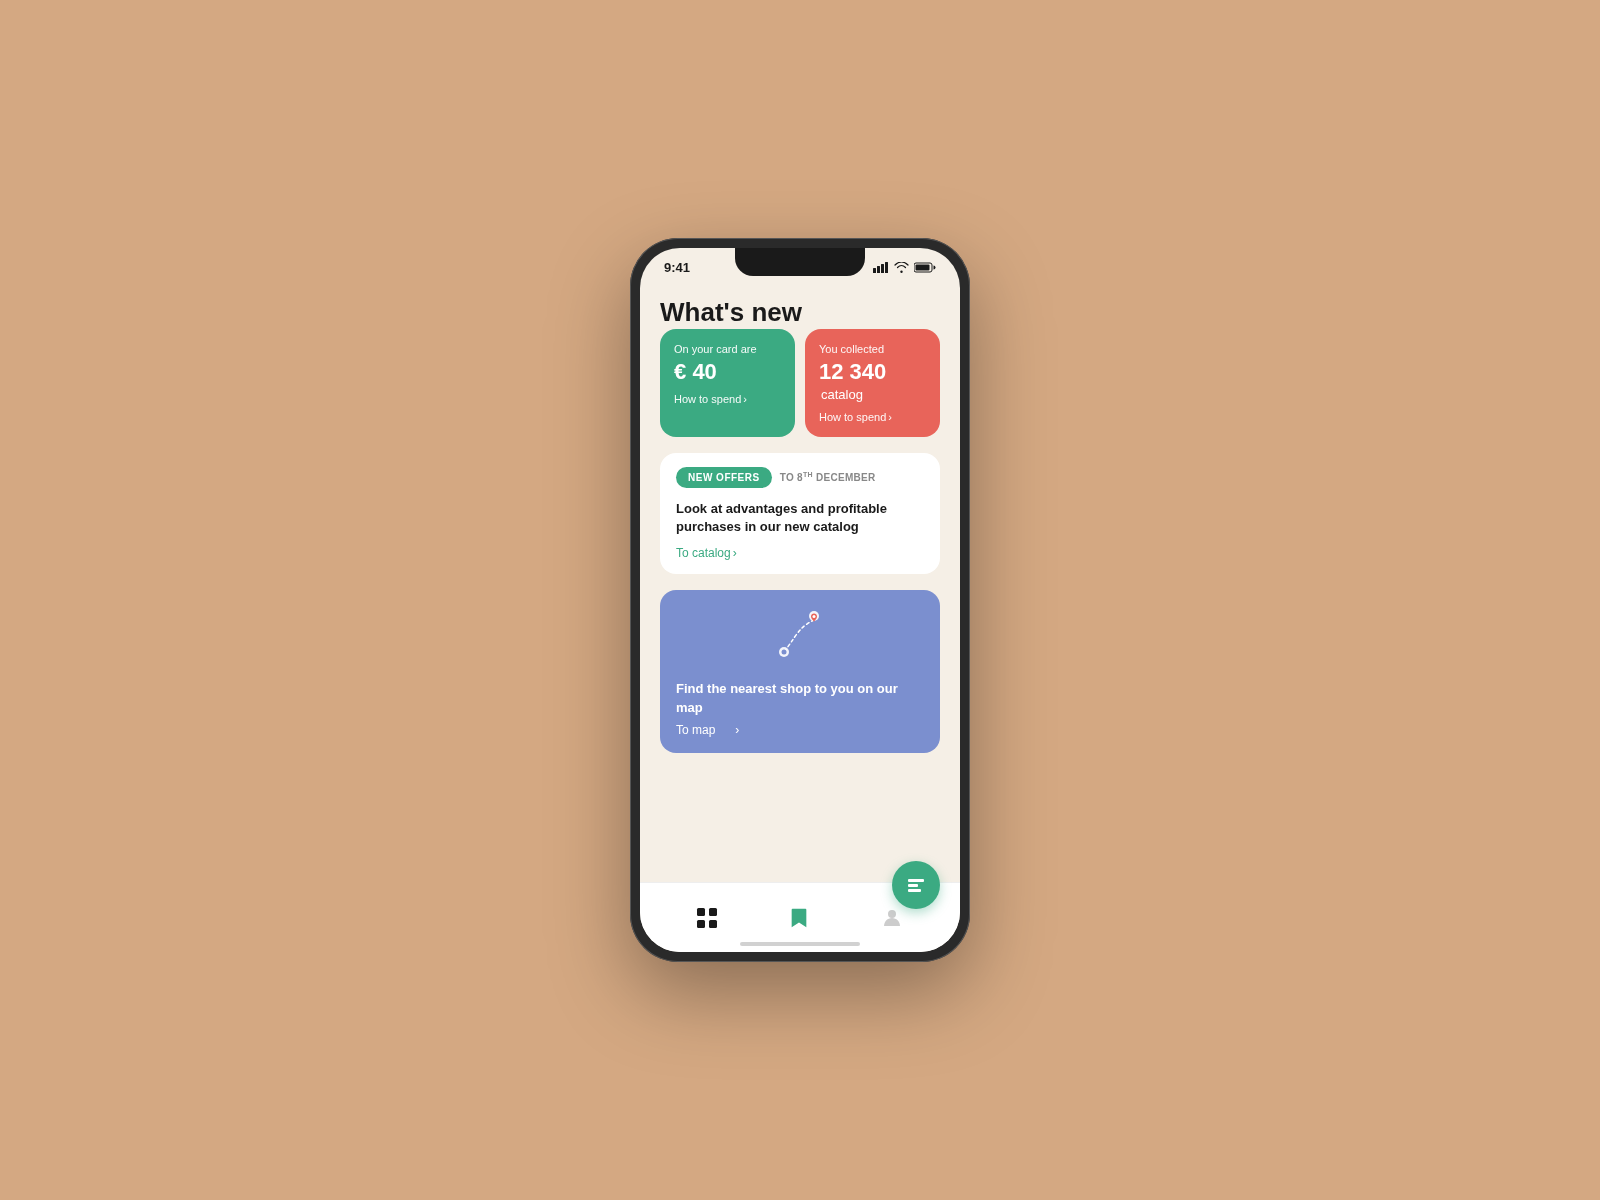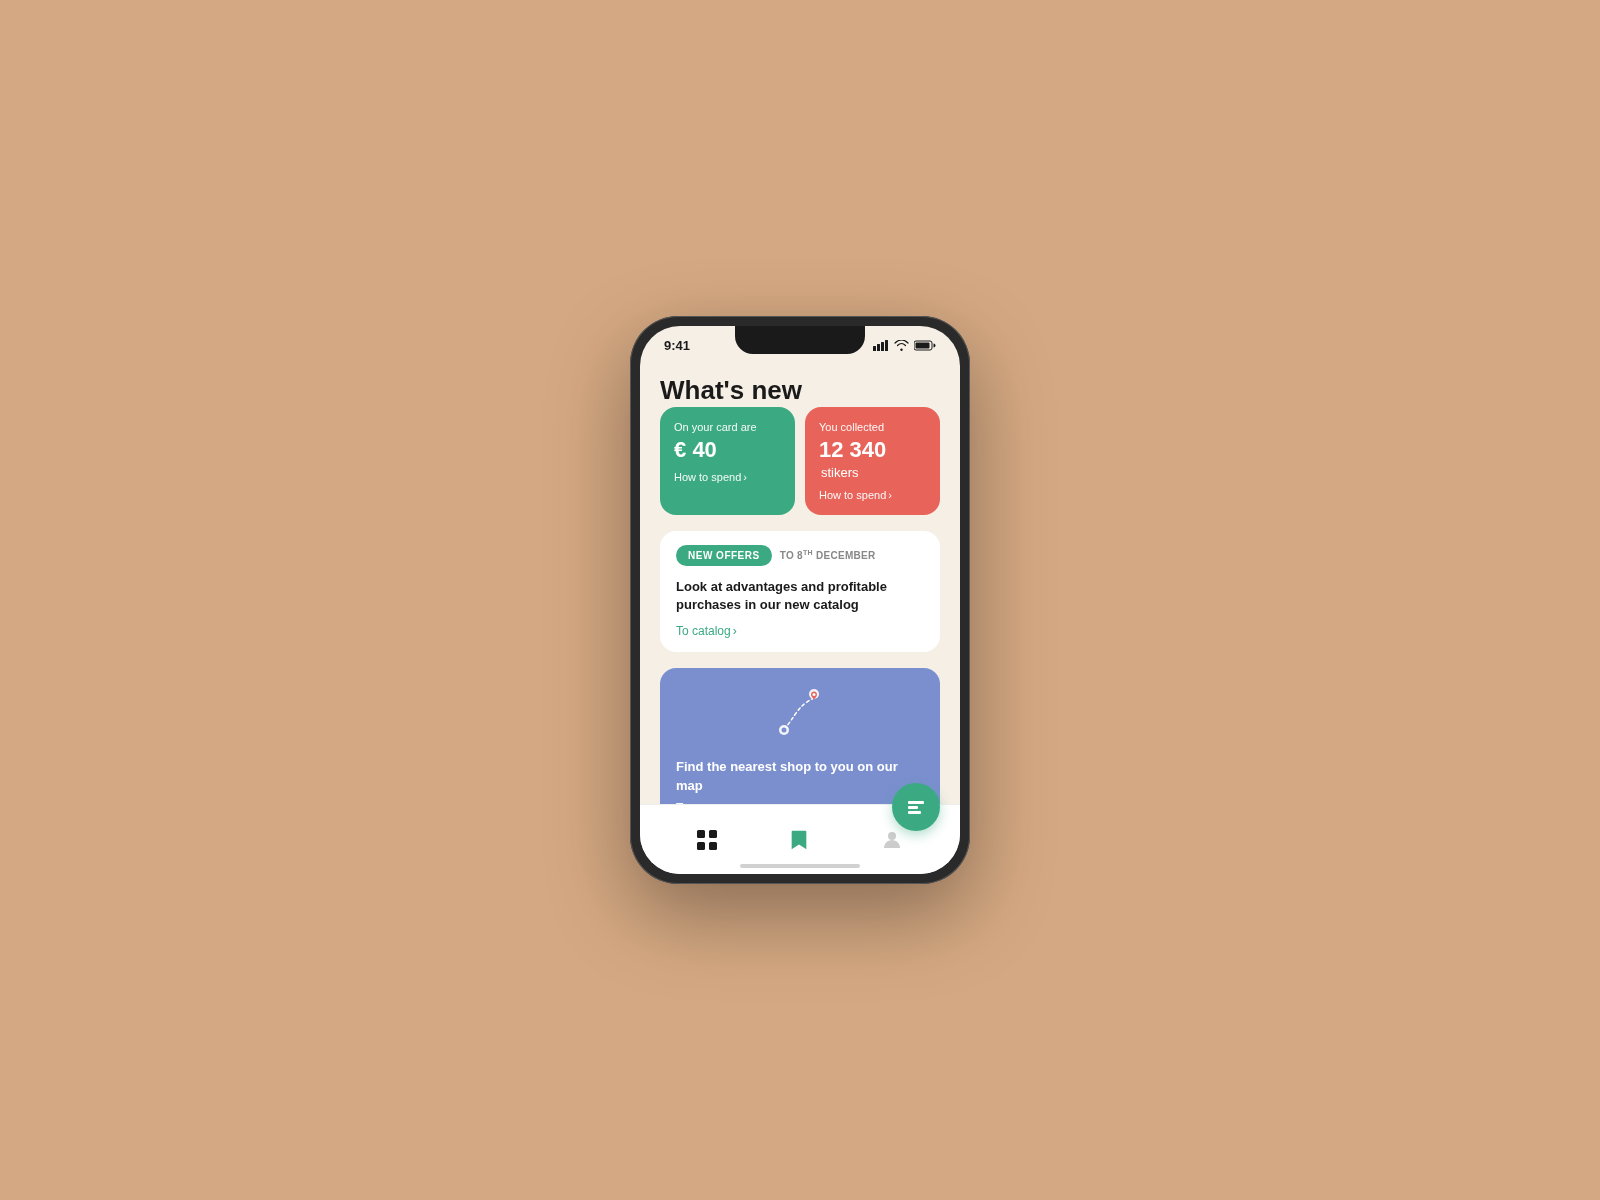--- a/index.html
+++ b/index.html
@@ -9,21 +9,21 @@
       height: 1200px;
       background-color: #D4A882;
       display: flex;
       align-items: center;
       justify-content: center;
       font-family: -apple-system, BlinkMacSystemFont, 'Segoe UI', Helvetica, Arial, sans-serif;
     }
 
     .phone-outer {
       width: 340px;
-      height: 568px;
+      height: 724px;
       background: #2a2a2a;
       border-radius: 48px;
       padding: 10px;
       box-shadow: 0 30px 80px rgba(0,0,0,0.35), inset 0 0 0 1px #555;
       position: relative;
     }
 
     .phone-inner {
       width: 100%;
       height: 100%;
@@ -335,21 +335,21 @@
           <div class="card-link">
             <span>How to spend</span>
             <span>›</span>
           </div>
         </div>
 
         <div class="card-red">
           <div class="card-label">You collected</div>
           <div>
             <span class="card-stickers">12 340</span>
-            <span class="card-stickers-label">stikers</span>
+            <span class="card-stickers-label">catalog</span>
           </div>
           <div class="card-link">
             <span>How to spend</span>
             <span>›</span>
           </div>
         </div>
       </div>
 
       <div class="offers-card">
         <div class="offers-tags">

